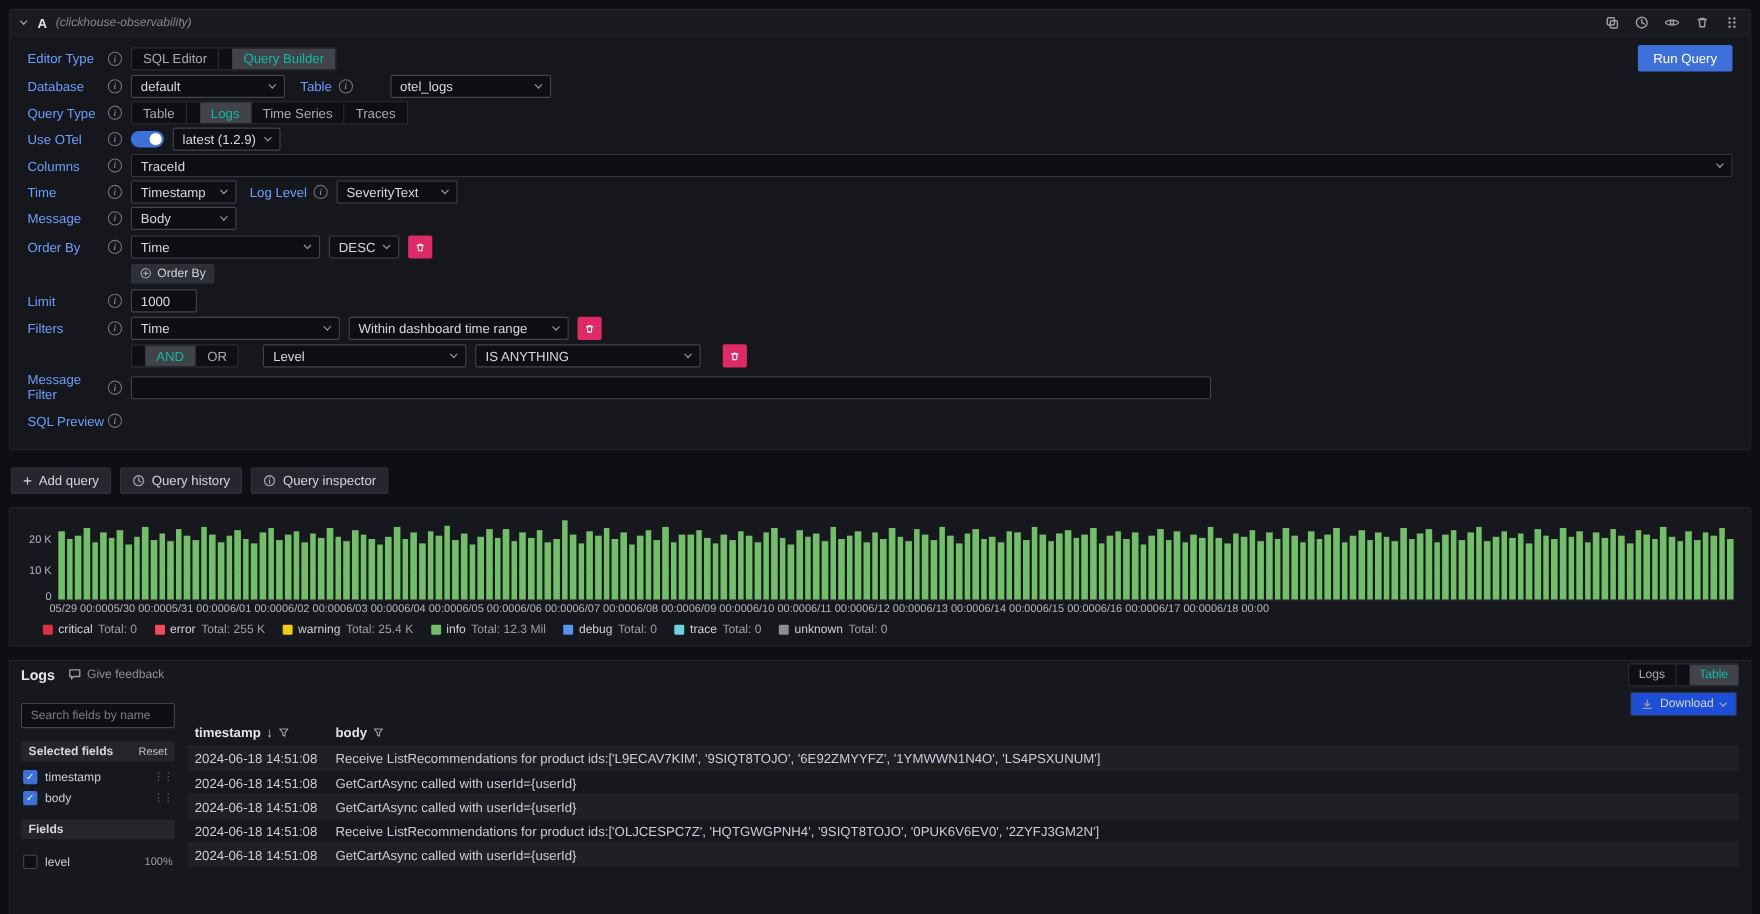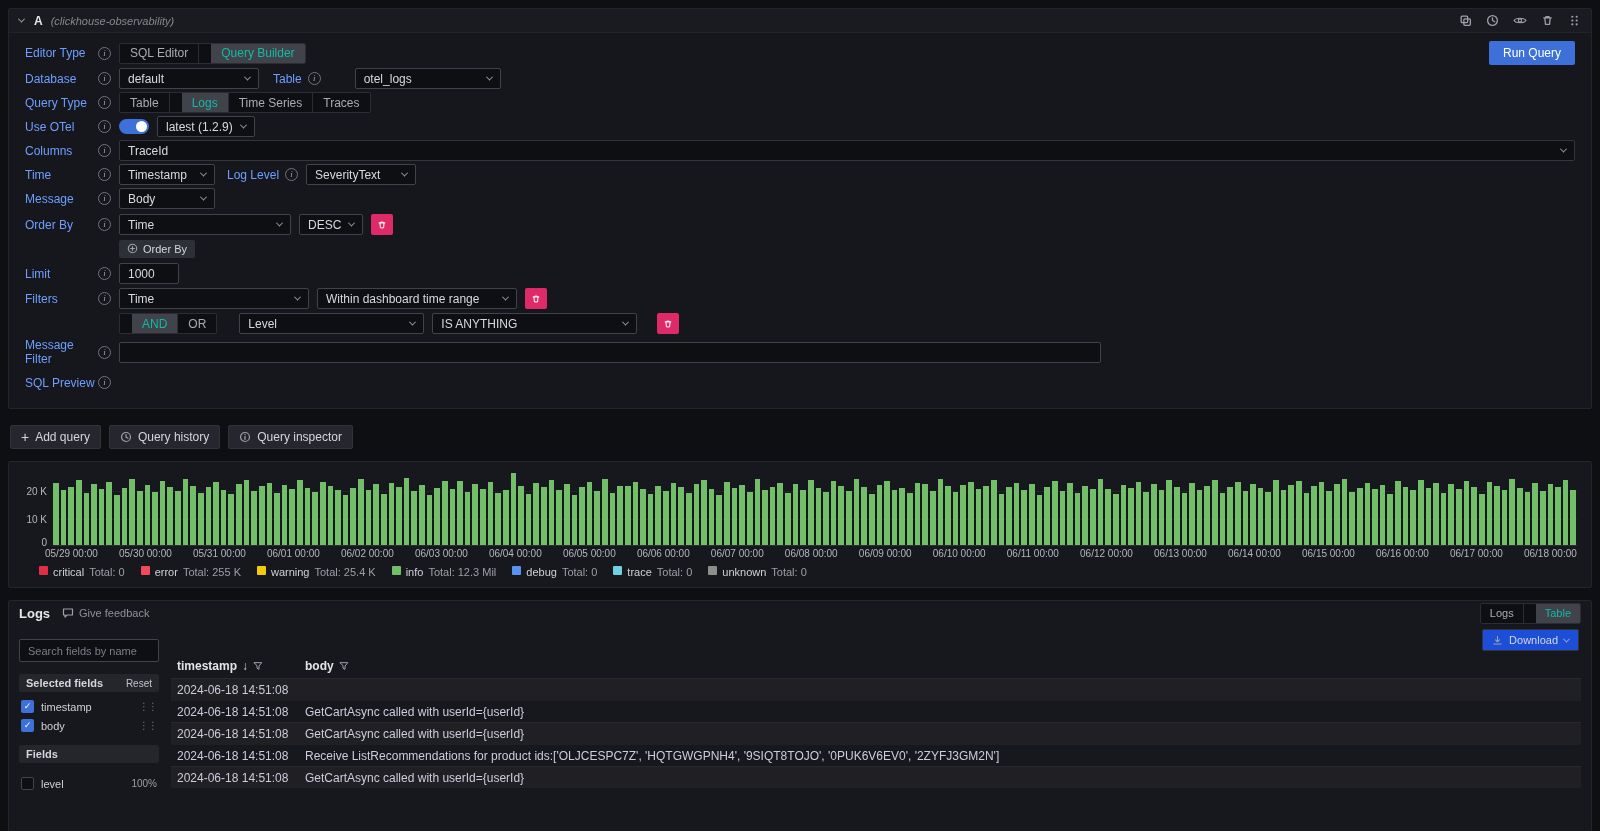--- a/index.html
+++ b/index.html
@@ -74,23 +74,23 @@
   .panel-header { display:flex; align-items:center; gap:7px; padding:6px 10px 2px 10px;
     font-size:12px; font-weight:600; color:#d8d9de; }
 
   
   .chart-wrap { position:relative; margin:8px 14px 0 44px; height:76px; }
   .grid-line { position:absolute; left:0; right:0; height:1px; background:rgba(204,204,220,0.07); }
   .bars { position:absolute; inset:0; display:flex; align-items:flex-end; gap:2px;
     border-bottom:1px solid rgba(204,204,220,0.12); }
   .bar { flex:1 1 0; min-width:1px; border-radius:0; }
   .y-tick { position:absolute; right:calc(100% + 6px); font-size:10px; color:#b4b6bd; white-space:nowrap; }
-  .x-labels { display:flex; justify-content:space-between; margin:2px 14px 0 36px; font-size:10px; color:#b4b6bd; }
+  .x-labels { display:flex; justify-content:flex-start; margin:2px 14px 0 36px; font-size:10px; color:#b4b6bd; }
   .legend { display:flex; flex-wrap:wrap; gap:4px 16px; margin:7px 14px 9px 30px; font-size:11px; align-items:center; }
-  .legend-item { display:inline-flex; align-items:flex-start; gap:5px; }
+  .legend-item { display:inline-flex; align-items:center; gap:5px; }
   .legend-item .sq { width:9px; height:9px; border-radius:1px; display:inline-block; }
   .legend-item .lname { color:#d0d1d7; }
   .legend-item .ltotal { color:#9d9fa6; }
 
   
   .logs-header { display:flex; align-items:center; gap:12px; padding:4px 10px; height:24px; }
   .logs-title { font-size:13px; font-weight:700; color:#e6e7ea; }
   .feedback { display:inline-flex; align-items:center; gap:5px; color:#8f9198; font-size:11px; }
   .view-toggle { margin-left:auto; }
   .view-toggle .opt { padding:0 9px; font-size:11px; }
@@ -728,20 +728,21 @@
           <div class="col-body">
             <span>body</span>
             <svg class="ic" width="10" height="10" viewBox="0 0 12 12">
                 <path d="M1.5 2h9L7.2 6v4L4.8 8.6V6z"></path>
               </svg>
           </div>
         </div>
         <div id="log-rows">
             <div class="tbl-row">
               <div class="cell-ts">2024-06-18 14:51:08</div>
+              <div class="cell-body">Receive ListRecommendations for product ids:['L9ECAV7KIM', '9SIQT8TOJO', '6E92ZMYYFZ', '1YMWWN1N4O', 'LS4PSXUNUM']</div>
             </div>
             <div class="tbl-row">
               <div class="cell-ts">2024-06-18 14:51:08</div>
               <div class="cell-body">GetCartAsync called with userId={userId}</div>
             </div>
             <div class="tbl-row">
               <div class="cell-ts">2024-06-18 14:51:08</div>
               <div class="cell-body">GetCartAsync called with userId={userId}</div>
             </div>
             <div class="tbl-row">

